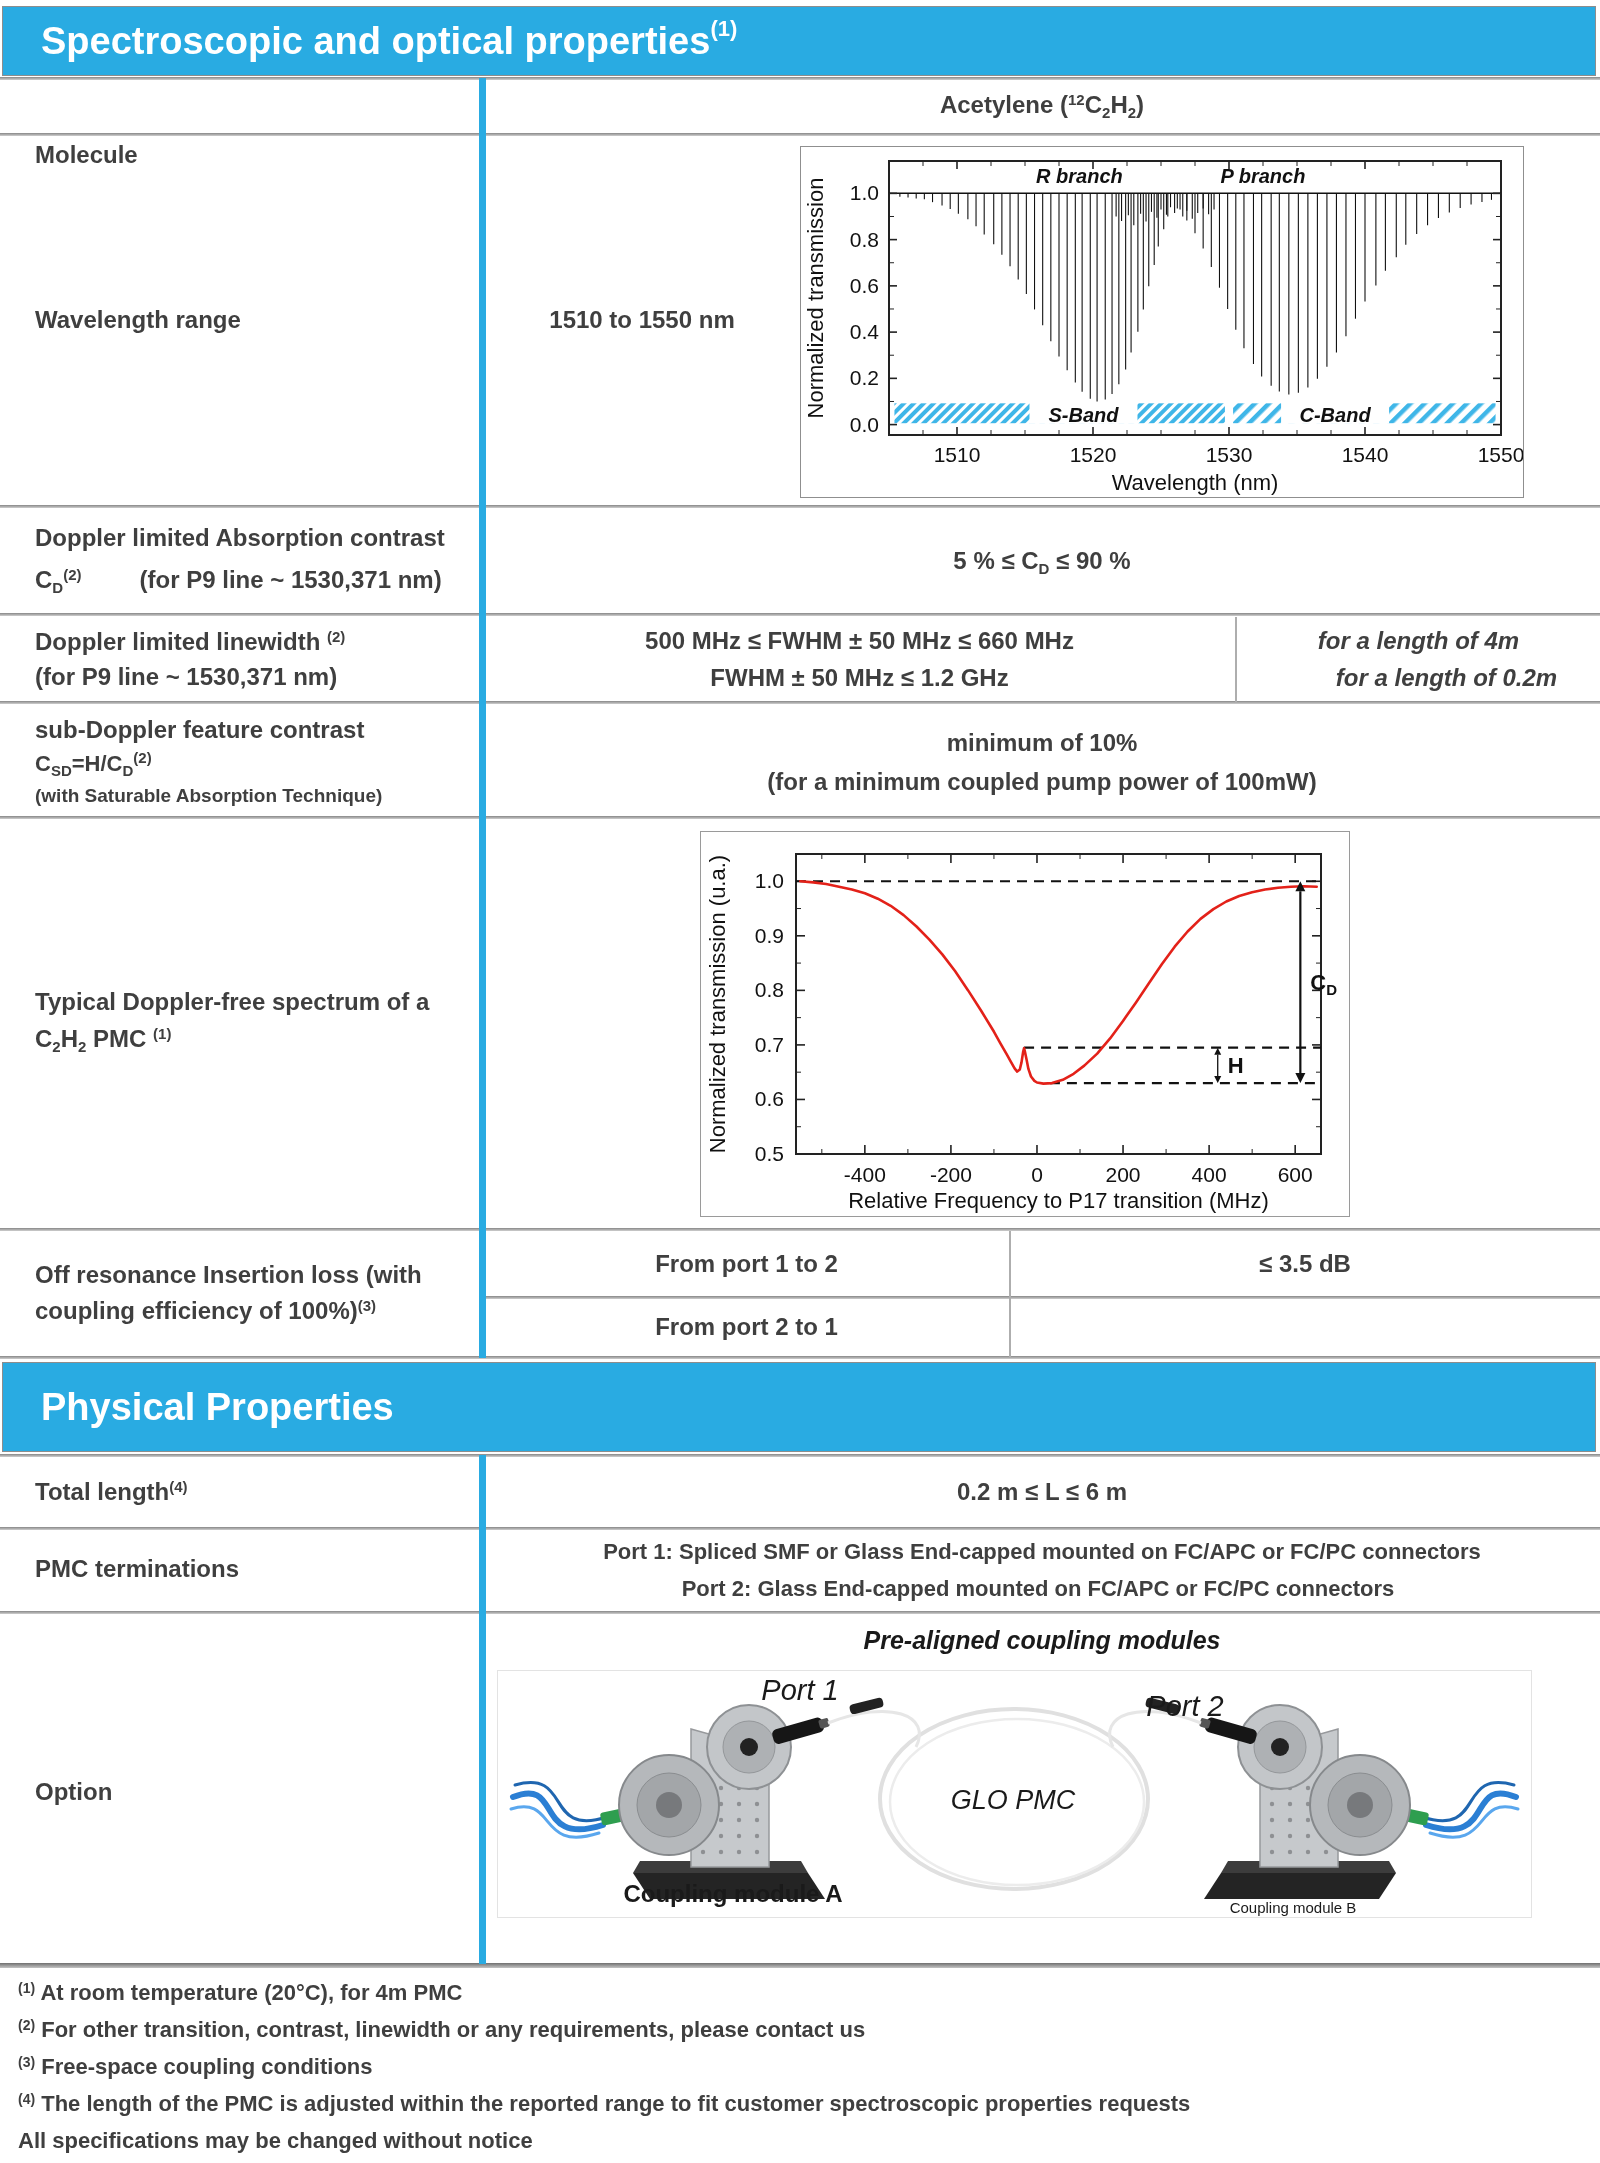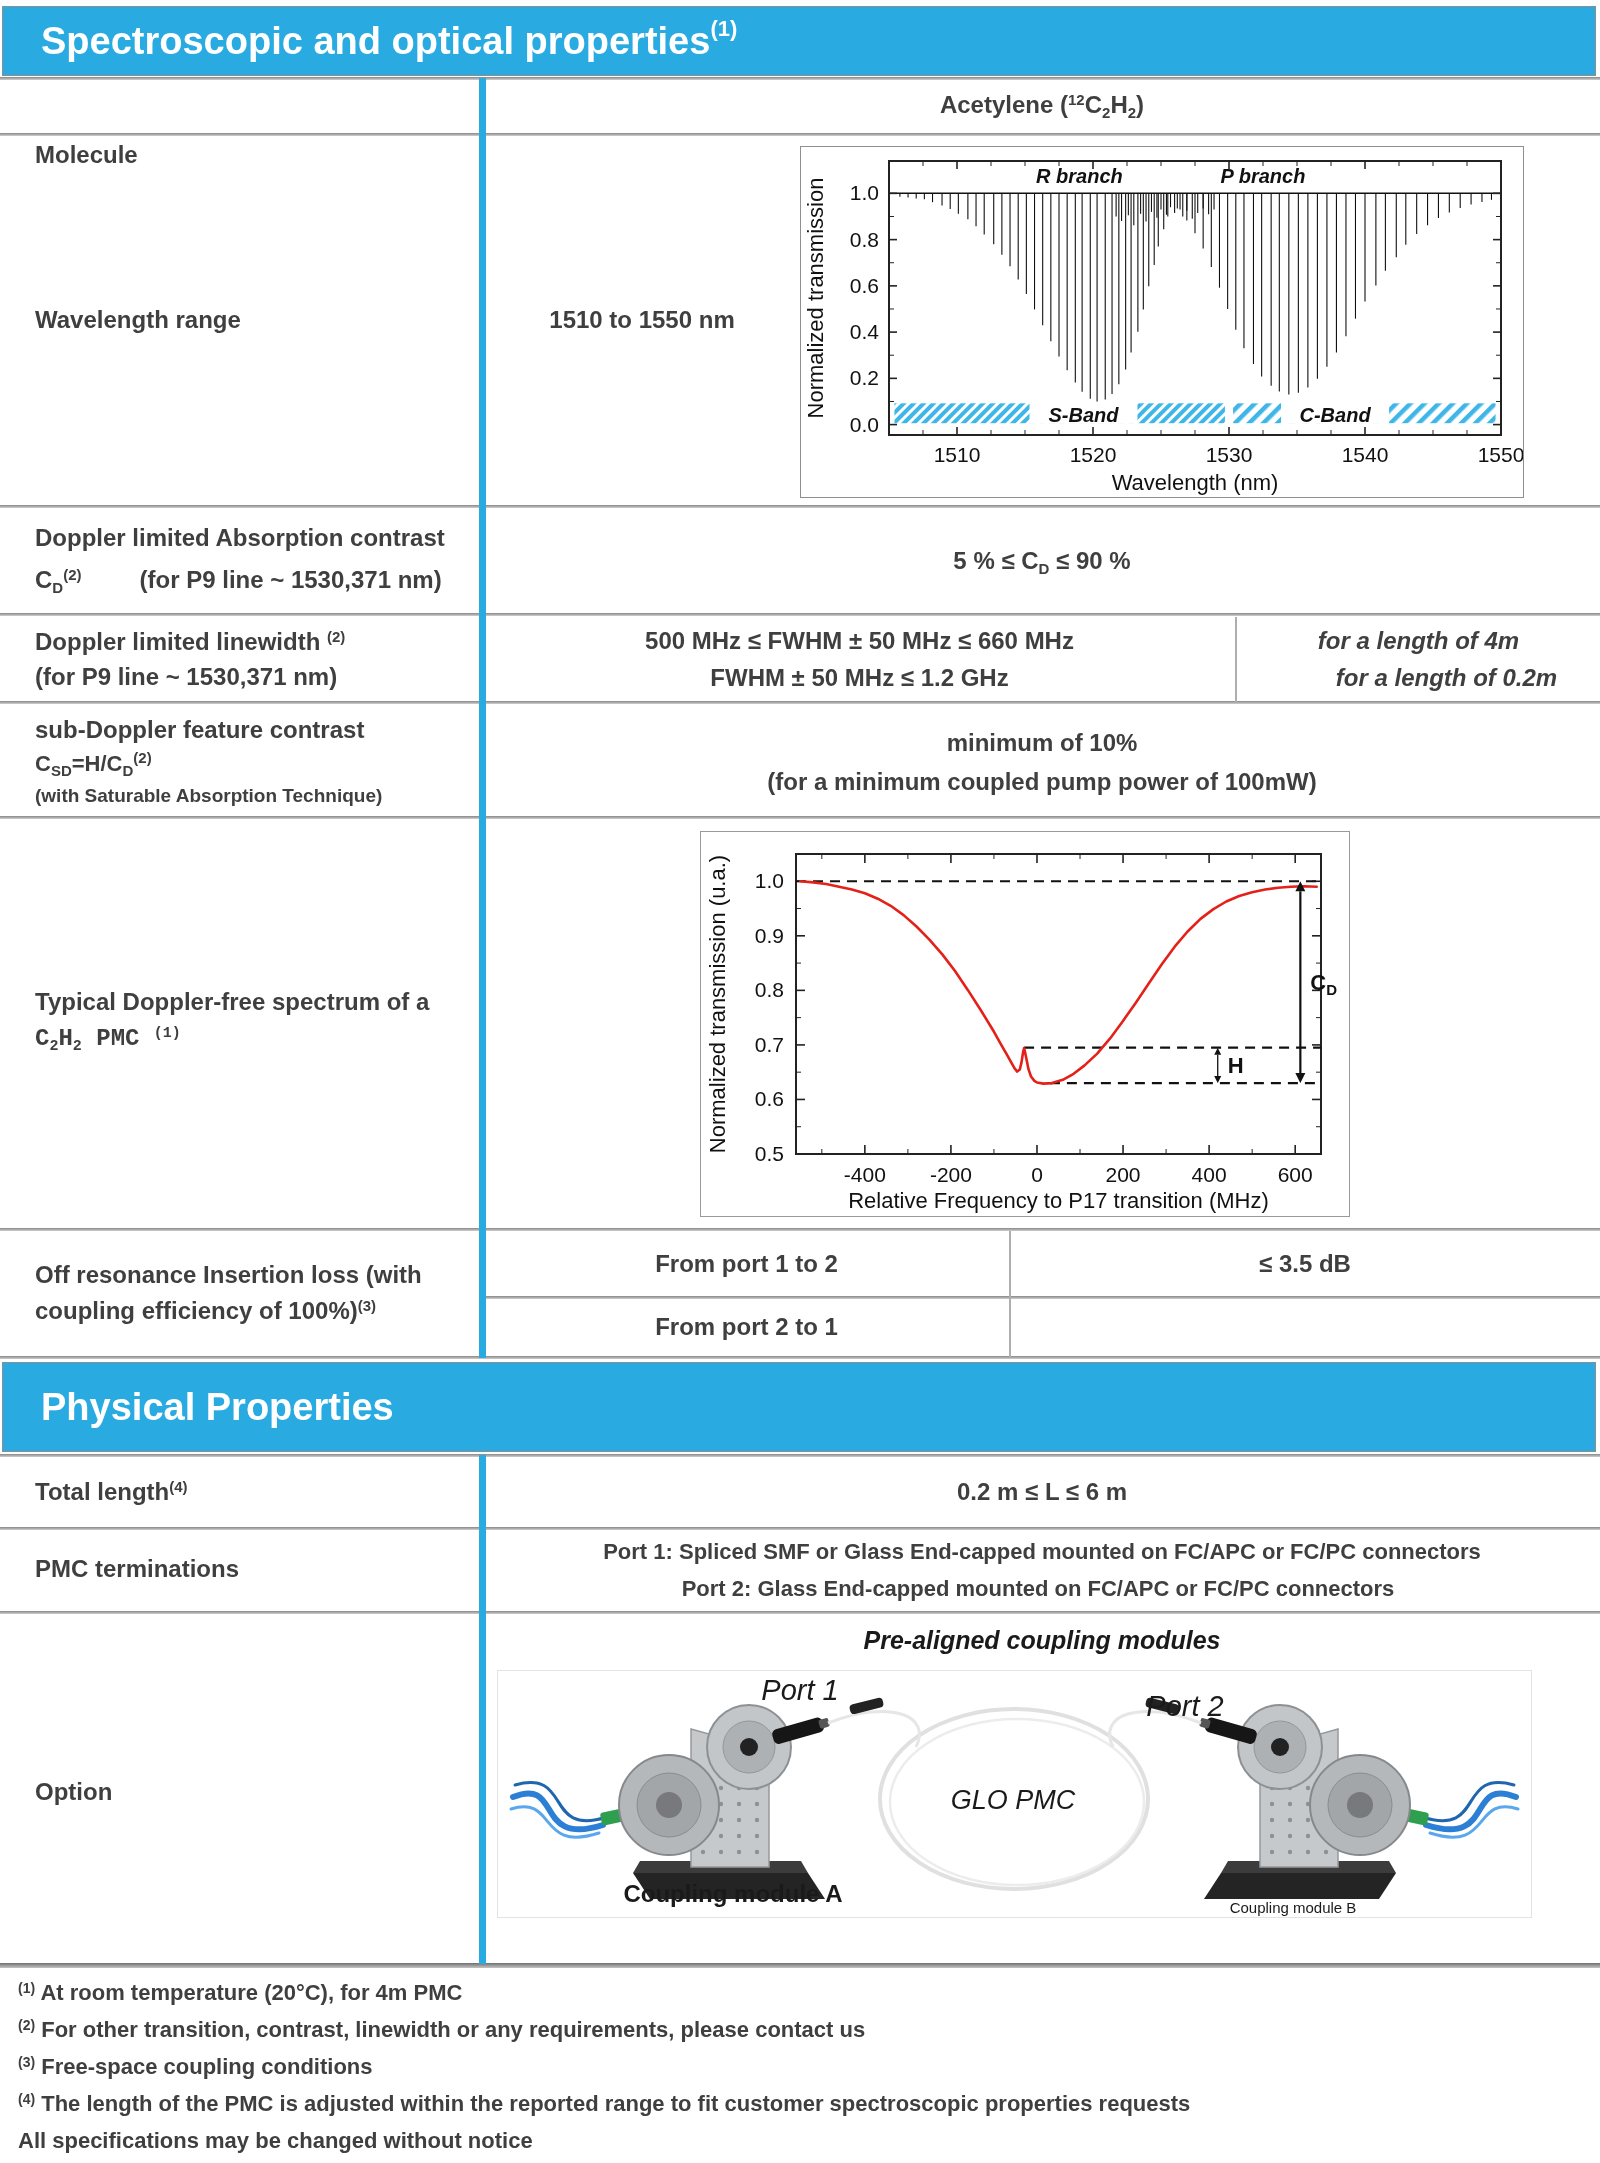--- a/index.html
+++ b/index.html
@@ -260,21 +260,21 @@
 
   <div class="abs lbl" style="left:35px;top:716px;">sub-Doppler feature contrast</div>
   <div class="abs lbl" style="left:35px;top:751px;font-size:22px;">
     <span>C</span><span class="sub">SD</span><span>=H/C</span><span class="sub">D</span><span class="sup">(2)</span>
   </div>
   <div class="abs lbl sm" style="left:35px;top:785px;">(with Saturable Absorption Technique)</div>
   <div class="abs val" style="left:484px;top:729px;width:1116px;">minimum of 10%</div>
   <div class="abs val" style="left:484px;top:768px;width:1116px;">(for a minimum coupled pump power of 100mW)</div>
 
   <div class="abs lbl" style="left:35px;top:988px;">Typical Doppler-free spectrum of a</div>
-  <div class="abs lbl" style="left:35px;top:1025px;font-family:Liberation Mono, monospace;">
+  <div class="abs lbl" style="left:35px;top:1025px;">
     <span>C</span><span class="sub">2</span><span>H</span><span class="sub">2</span><span> PMC </span><span class="sup">(1)</span>
   </div>
   <div class="chartbox" style="left:700px;top:831px;width:648px;height:384px;border-color:#9a9a9a;">
     <svg id="chart2" width="648" height="384">
         <rect x="95" y="22" width="525" height="300" fill="#fff" stroke="#222" stroke-width="2"></rect>
         <line x1="163.85245901639342" y1="322" x2="163.85245901639342" y2="313" stroke="#222" stroke-width="1.6"></line>
         <line x1="163.85245901639342" y1="22" x2="163.85245901639342" y2="31" stroke="#222" stroke-width="1.6"></line>
         <text x="163.85245901639342" y="350" text-anchor="middle" font-size="21" fill="#111">-400</text>
         <line x1="249.91803278688525" y1="322" x2="249.91803278688525" y2="313" stroke="#222" stroke-width="1.6"></line>
         <line x1="249.91803278688525" y1="22" x2="249.91803278688525" y2="31" stroke="#222" stroke-width="1.6"></line>

